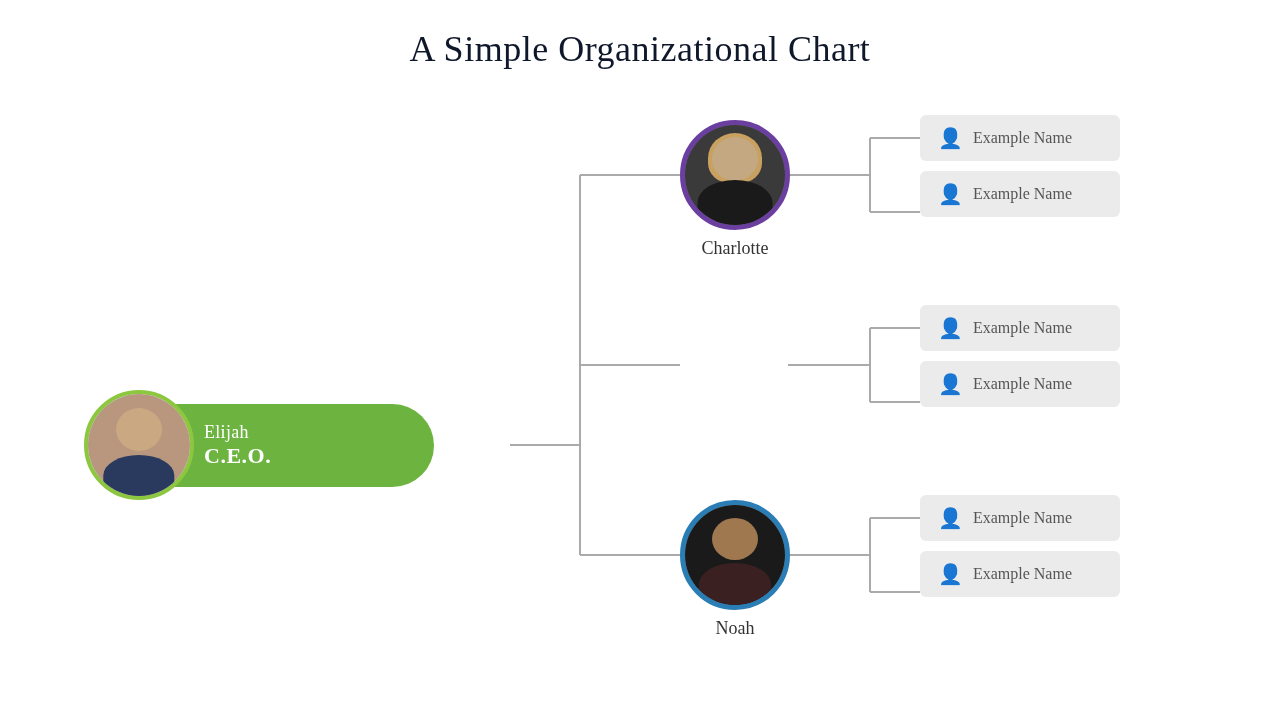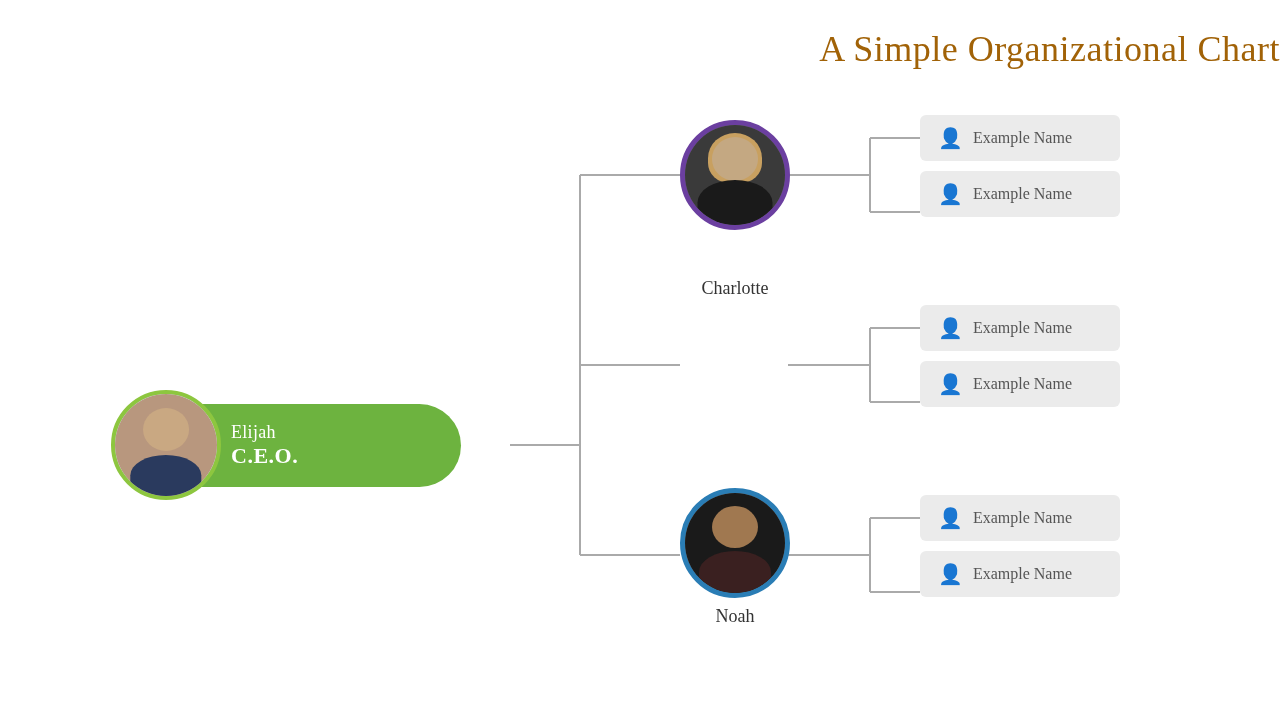--- a/index.html
+++ b/index.html
@@ -6,40 +6,40 @@
     body {
       width: 1280px;
       height: 720px;
       background: #ffffff;
       font-family: 'Georgia', serif;
       overflow: hidden;
       position: relative;
     }
 
     .page-title {
-      text-align: right;
+      text-align: center;
       font-size: 36px;
       font-weight: 400;
-      color: #a16207;
+      color: #0f172a;
       padding-top: 28px;
       letter-spacing: 0.5px;
     }
 
     .chart-area {
       position: absolute;
       top: 100px;
       left: 0;
       width: 1280px;
       height: 620px;
     }
 
     
     .ceo-node {
       position: absolute;
-      left: 111px;
+      left: 84px;
       top: 290px;
       display: flex;
       align-items: center;
     }
 
     .ceo-photo-wrap {
       position: relative;
       width: 110px;
       height: 110px;
       border-radius: 50%;
@@ -315,35 +315,35 @@
         <div class="ceo-head"></div>
         <div class="ceo-suit"></div>
       </div>
     </div>
     <div class="ceo-pill">
       <div class="ceo-name">Elijah</div>
       <div class="ceo-title">C.E.O.</div>
     </div>
   </div>
 
-  <div class="sub-node" style="left: 680px; top: 20px; gap: 40px;">
+  <div class="sub-node" style="left: 680px; top: 20px;">
     <div class="sub-photo-wrap" style="border-color: #6b3fa0;">
       <div class="sub-photo-inner">
         <div class="charlotte-bg">
           <div class="charlotte-hair"></div>
           <div class="charlotte-head"></div>
           <div class="charlotte-body"></div>
         </div>
       </div>
     </div>
     <div class="sub-label">Charlotte</div>
   </div>
 
 
-  <div class="sub-node" style="left: 680px; top: 388px;">
+  <div class="sub-node" style="left: 680px; top: 400px;">
     <div class="sub-photo-wrap" style="border-color: #2a7db5;">
       <div class="sub-photo-inner">
         <div class="noah-bg">
           <div class="noah-head"></div>
           <div class="noah-suit"></div>
         </div>
       </div>
     </div>
     <div class="sub-label">Noah</div>
   </div>

